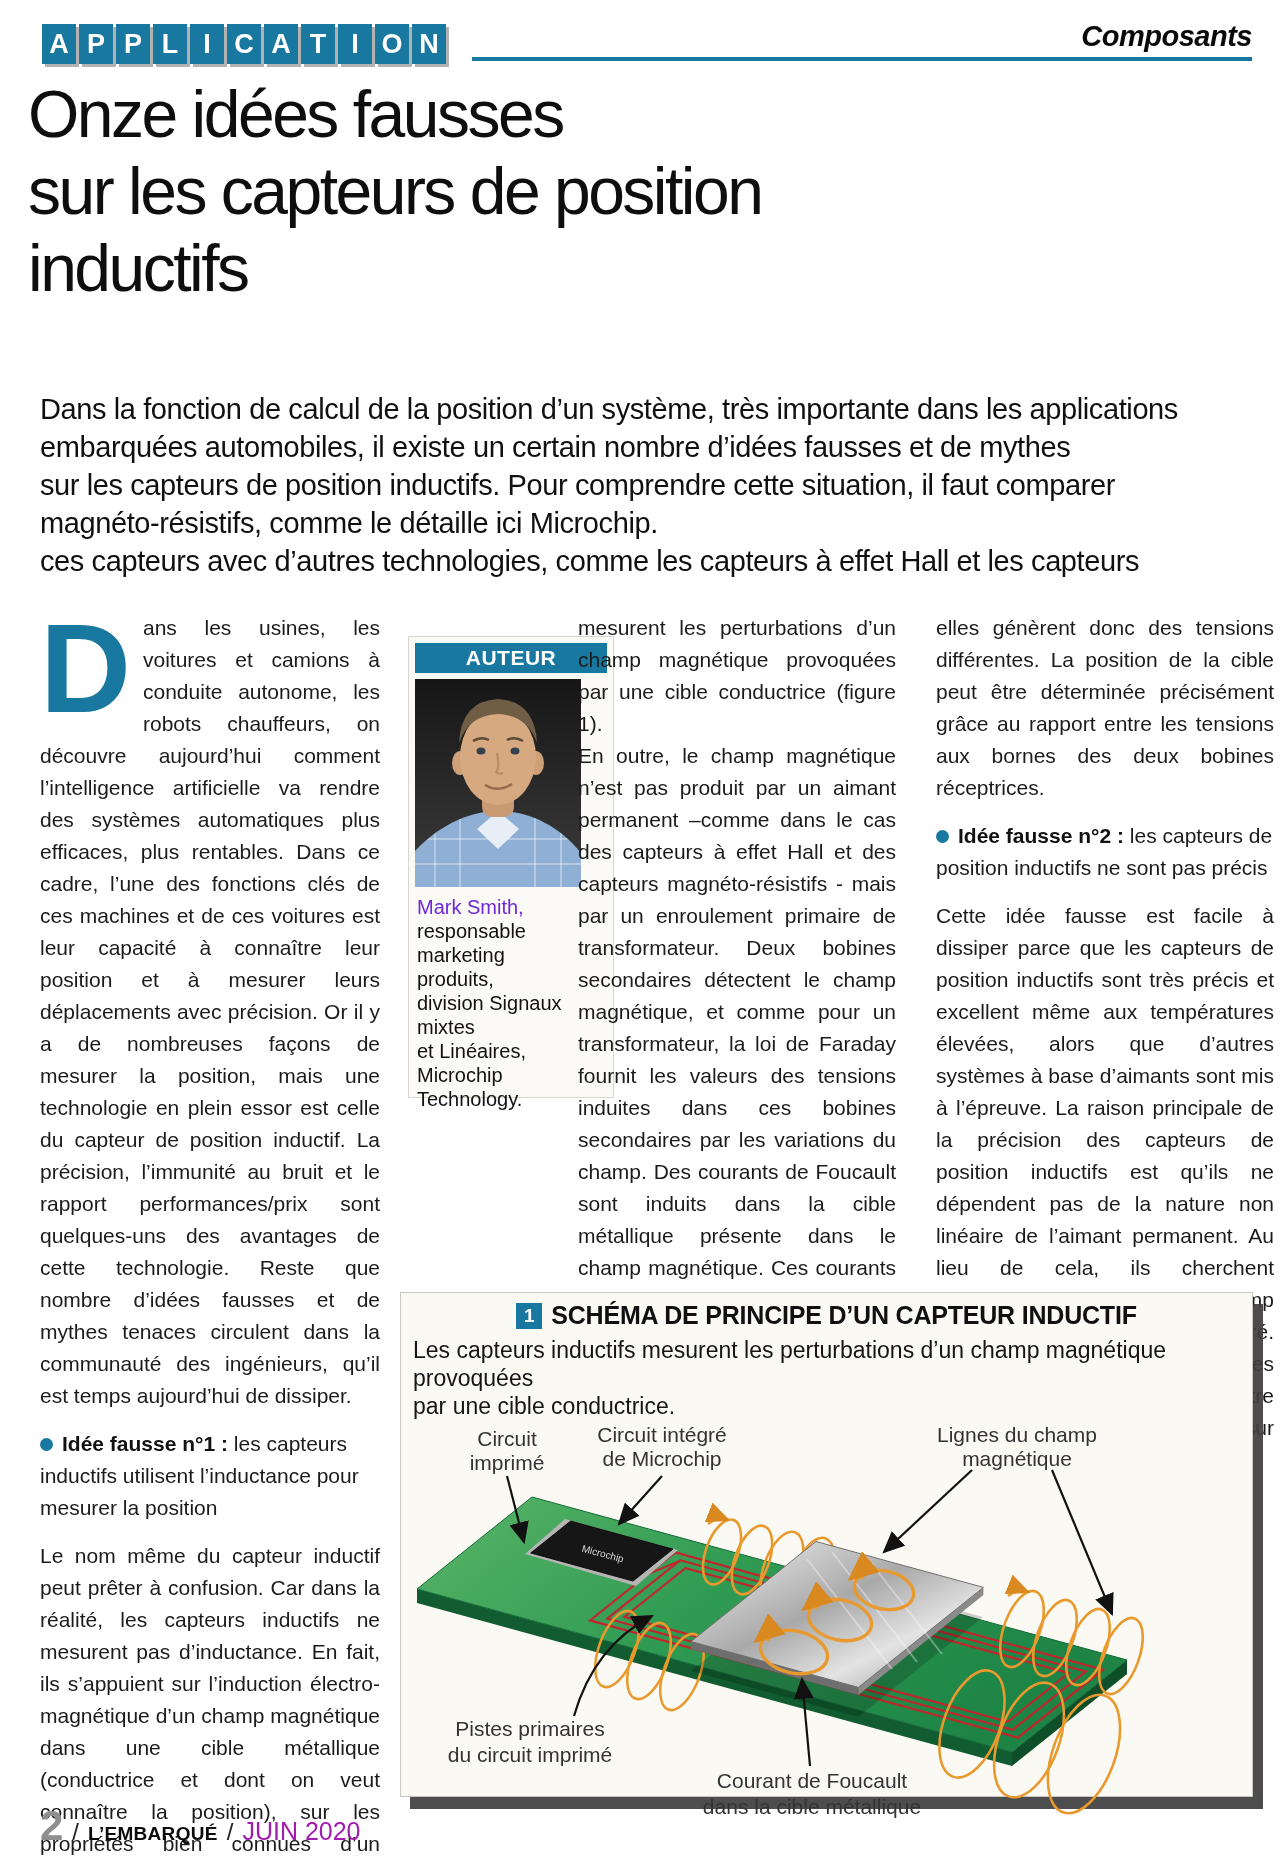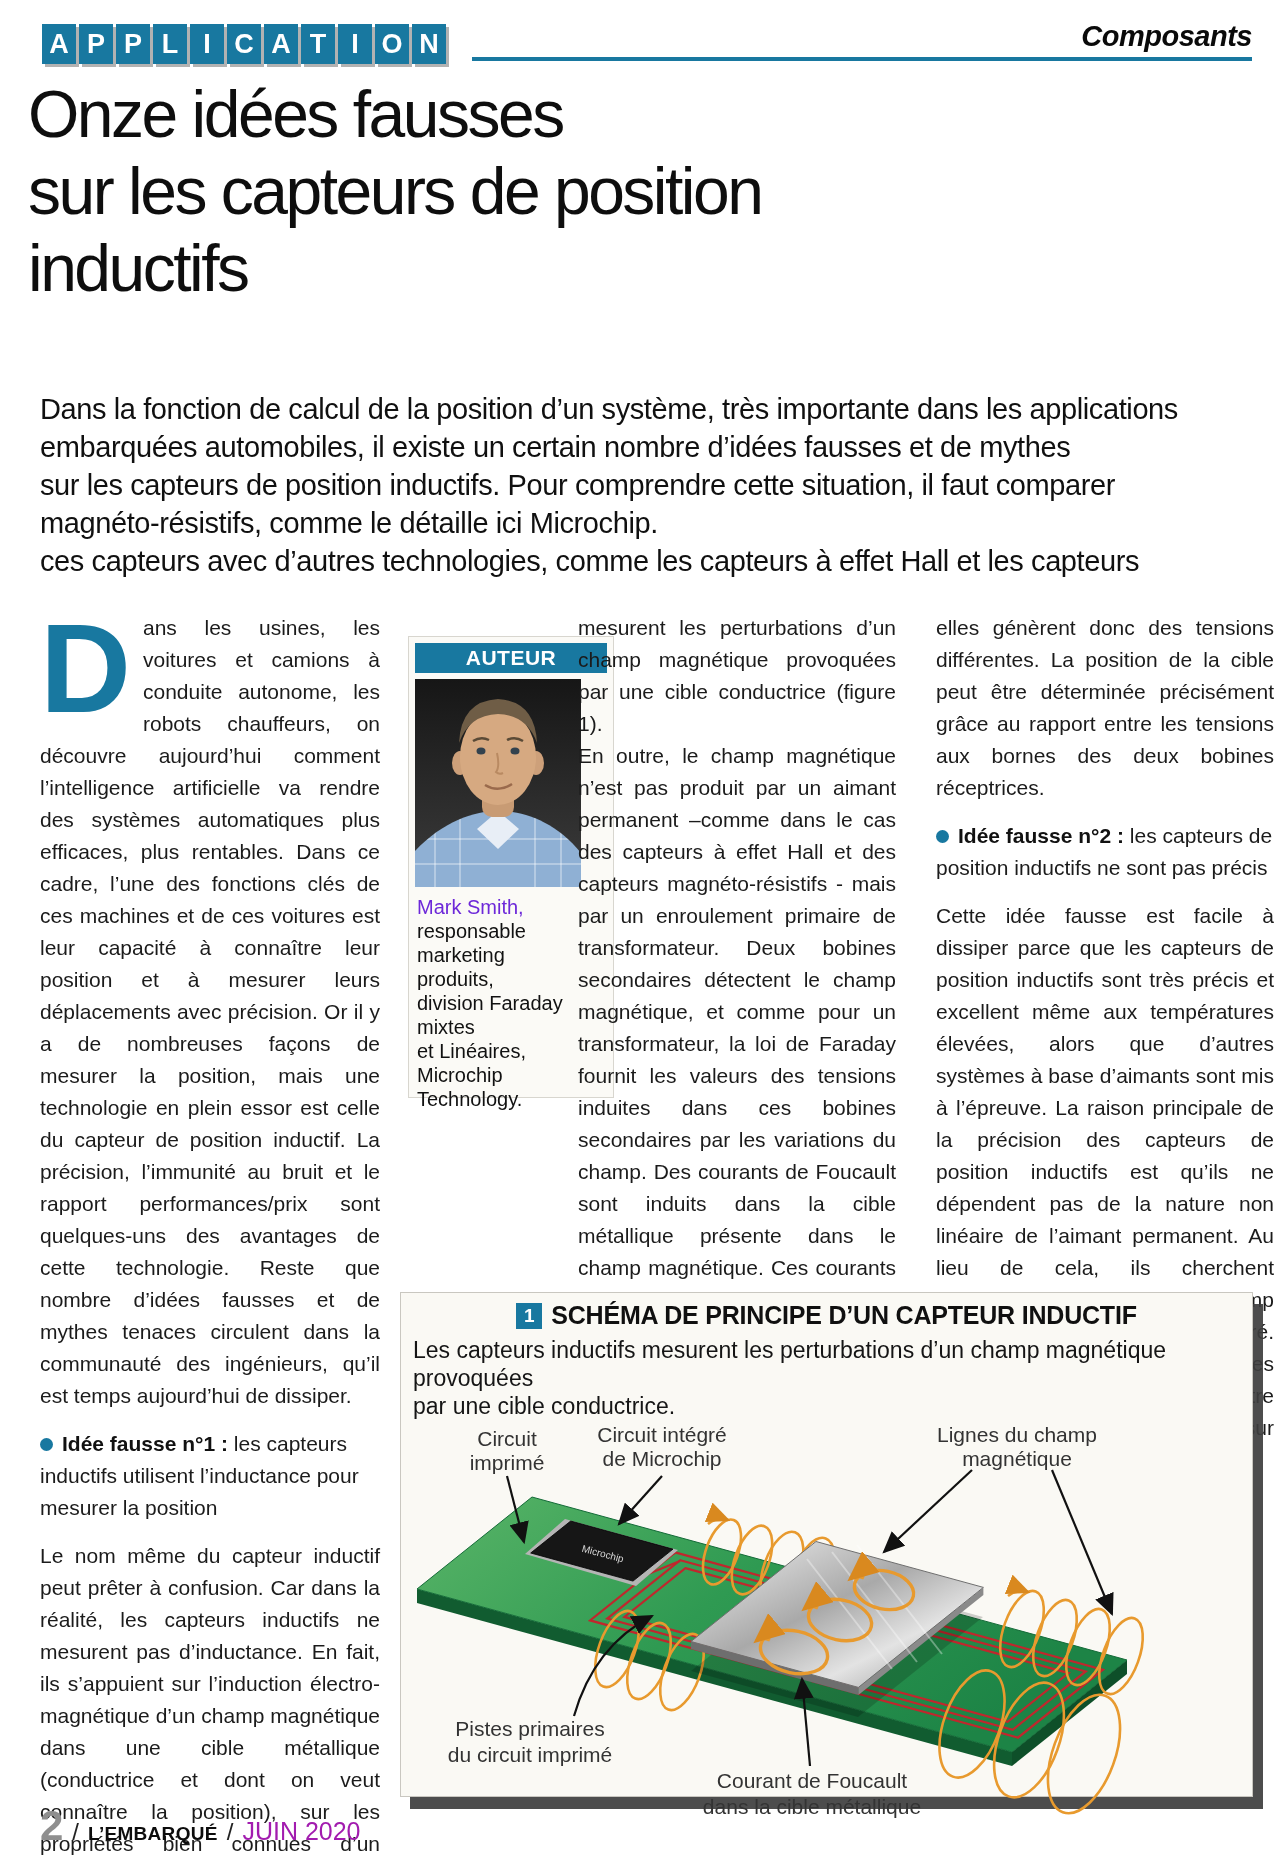--- a/index.html
+++ b/index.html
@@ -138,21 +138,21 @@
         <ellipse cx="100" cy="72" rx="4.5" ry="3.5" fill="#33424e"></ellipse>
         <path d="M82,74 Q85,88 81,93 Q84,96 88,94" stroke="#b98a62" stroke-width="2" fill="none"></path>
         <path d="M70,106 Q83,114 97,105" stroke="#9a6a4c" stroke-width="2.5" fill="none"></path>
       </svg>
     </div>
     <div class="author-caption">
       <div class="author-name">Mark Smith,</div>
       <div>responsable</div>
       <div>marketing</div>
       <div>produits,</div>
-      <div>division Faraday</div>
+      <div>division Signaux</div>
       <div>mixtes</div>
       <div>et Linéaires,</div>
       <div>Microchip</div>
       <div>Technology.</div>
     </div>
   </div>
 
   <div class="col col2">
     <p class="body-p">mesurent les perturbations d’un champ magnétique provoquées par une cible conductrice (figure 1).</p>
     <p class="body-p">En outre, le champ magnétique n’est pas produit par un aimant permanent –comme dans le cas des capteurs à effet Hall et des capteurs magnéto-résistifs - mais par un enroulement primaire de transformateur. Deux bobines secondaires détectent le champ magnétique, et comme pour un transformateur, la loi de Faraday fournit les valeurs des tensions induites dans ces bobines secondaires par les variations du champ. Des courants de Foucault sont induits dans la cible métallique présente dans le champ magnétique. Ces courants induisent eux-mêmes un champ magnétique s’opposant au champ principal et réduisent l’intensité du champ résultant au niveau de la cible. Les deux bobines étant installées à deux endroits différents,</p>

